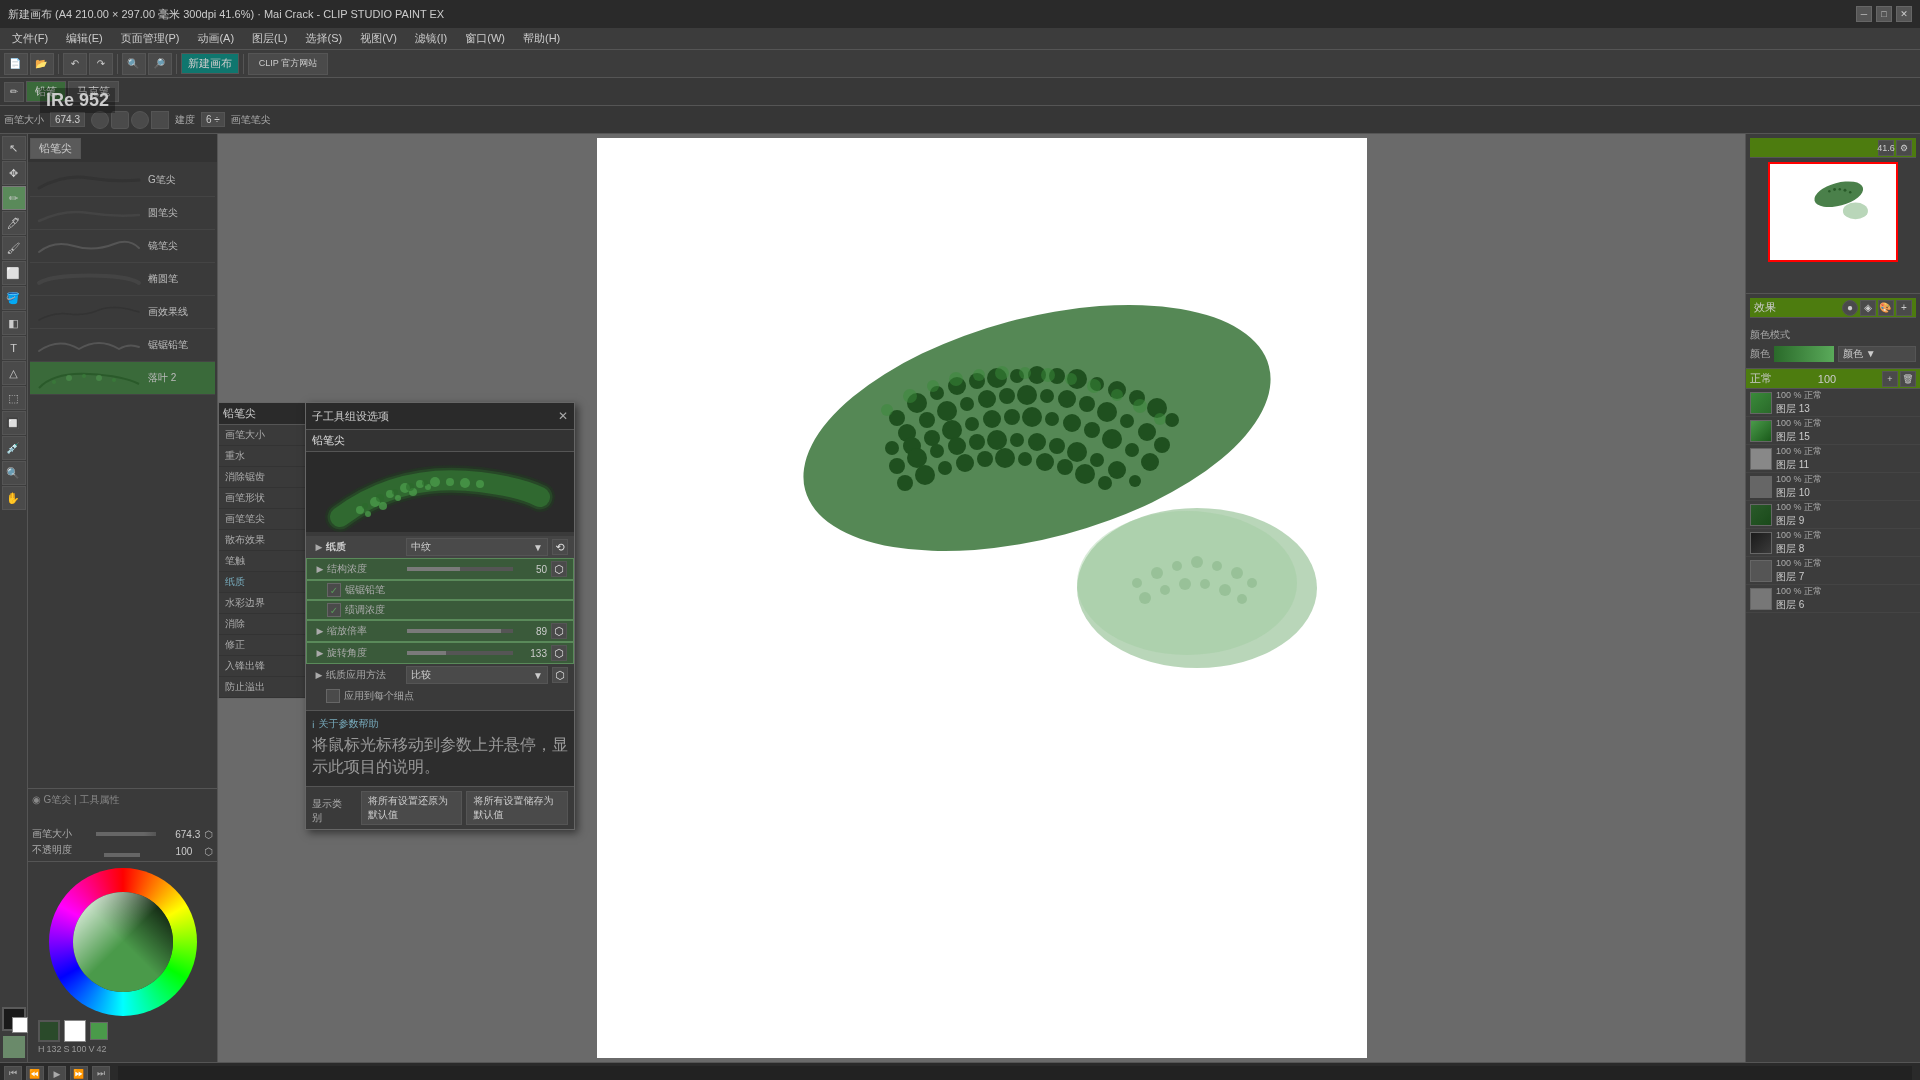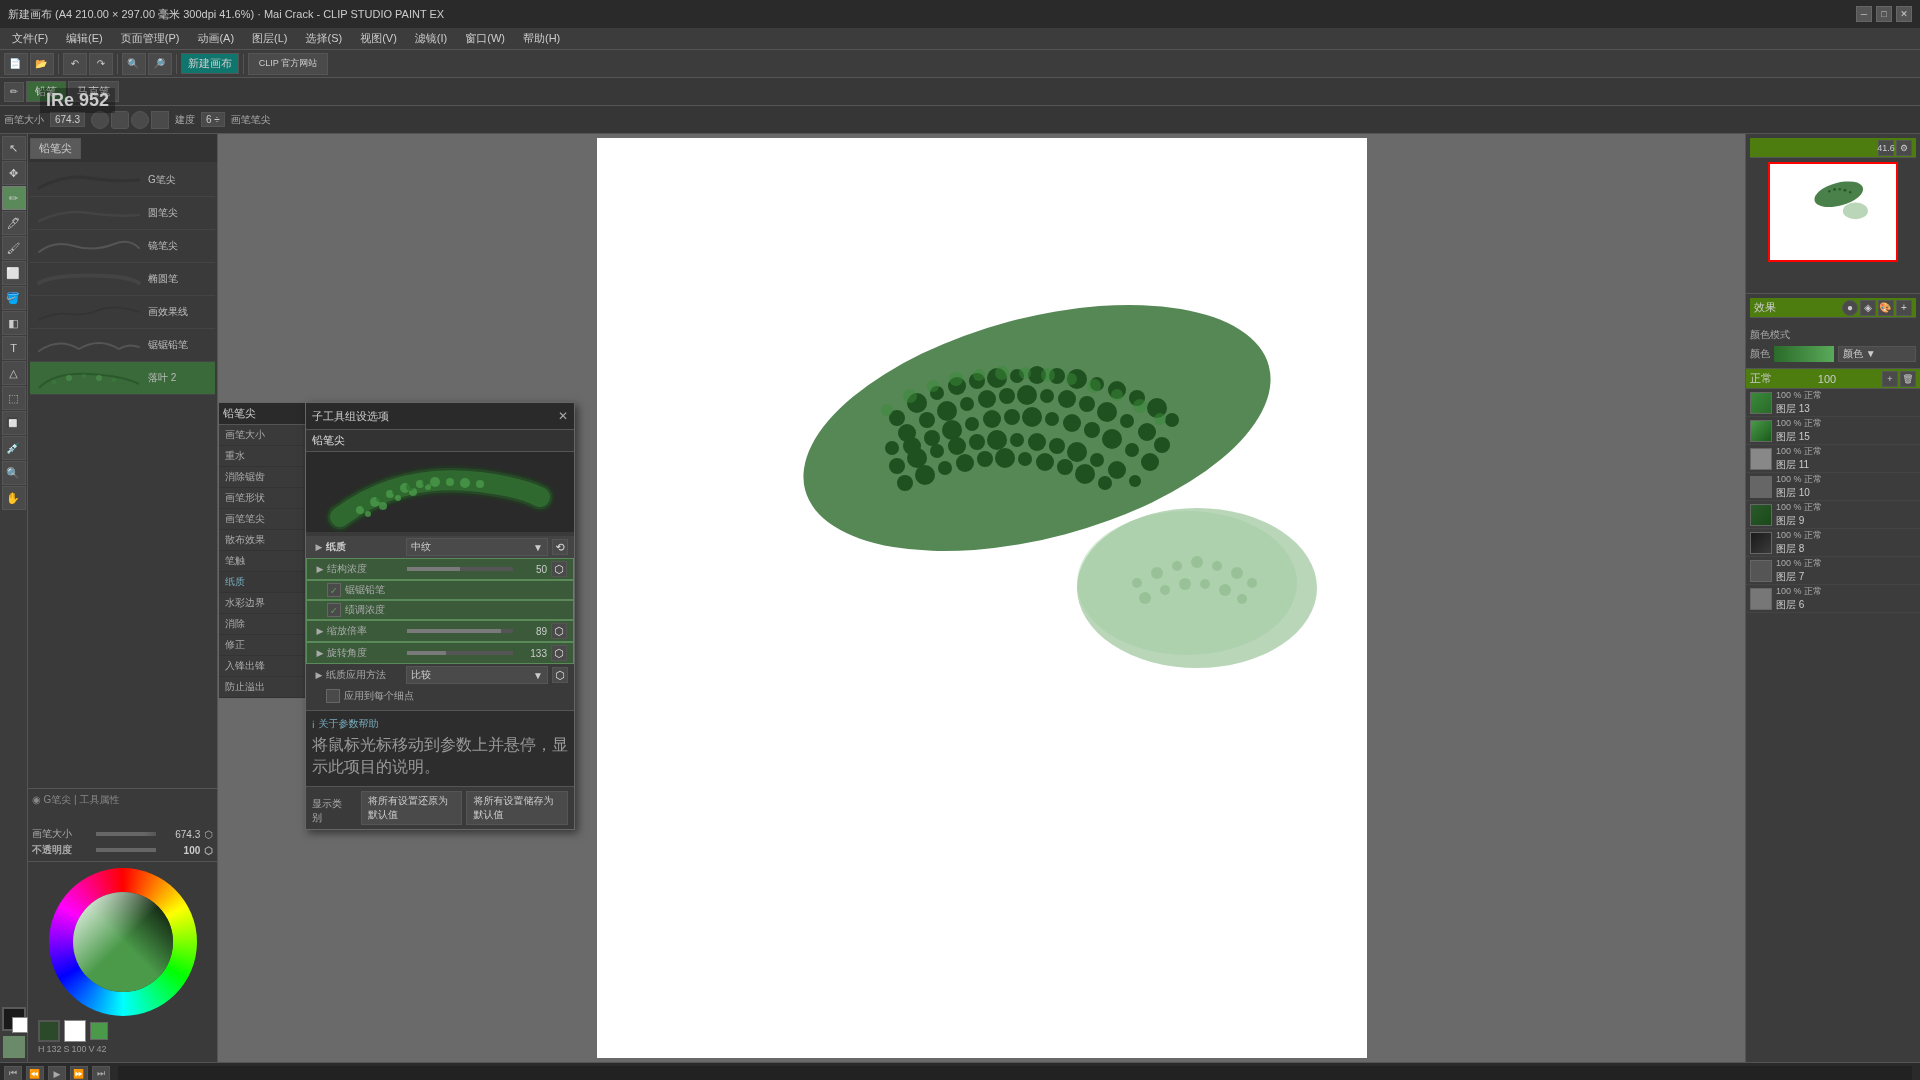--- a/index.html
+++ b/index.html
@@ -294,21 +294,21 @@
     <div id="brush-bottom">
       <div style="display:flex;justify-content:space-between;margin-bottom:20px;">
         <span style="font-size:10px;color:#888;">◉ G笔尖 | 工具属性</span>
       </div>
       <div id="brush-size-row">
         <span class="brush-size-label">画笔大小</span>
         <div class="brush-size-slider" style="flex:1; background: linear-gradient(to right, #666 80%, #555 100%);"></div>
         <span class="brush-size-val">674.3</span>
         <span style="color:#aaa;font-size:10px;">⬡</span>
       </div>
-      <div style="display:flex;align-items:center;gap:4px;margin-top:2px;font-weight:bold;">
+      <div style="display:flex;align-items:flex-end;gap:12px;margin-top:2px;">
         <span class="brush-size-label">不透明度</span>
         <div style="flex:1;height:4px;background:linear-gradient(to right, #666 100%, #555);"></div>
         <span class="brush-size-val">100</span>
         <span style="color:#aaa;font-size:10px;">⬡</span>
       </div>
     </div>
 
     <div id="color-wheel-area">
       <div style="position:relative;width:148px;height:148px;margin:0 auto;">
         <div style="width:148px;height:148px;border-radius:50%;background:conic-gradient(hsl(0,100%,50%),hsl(30,100%,50%),hsl(60,100%,50%),hsl(90,100%,50%),hsl(120,100%,50%),hsl(150,100%,50%),hsl(180,100%,50%),hsl(210,100%,50%),hsl(240,100%,50%),hsl(270,100%,50%),hsl(300,100%,50%),hsl(330,100%,50%),hsl(360,100%,50%));position:relative;">

